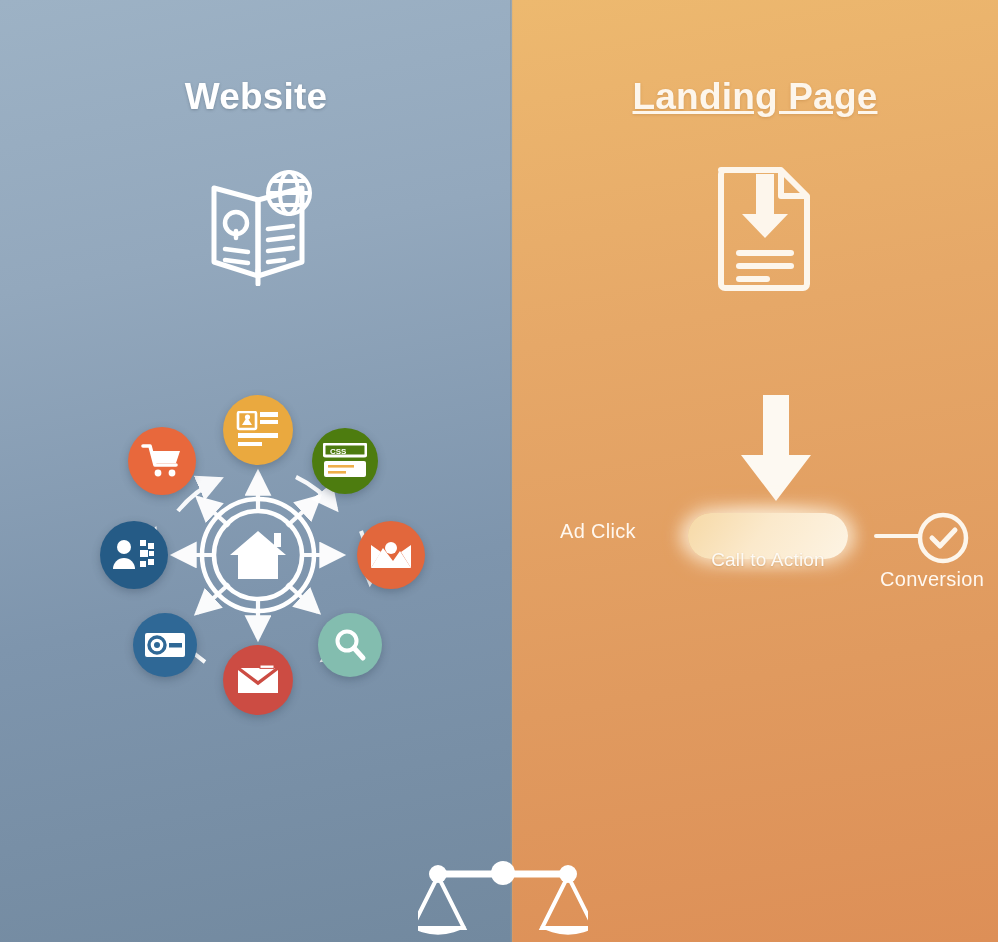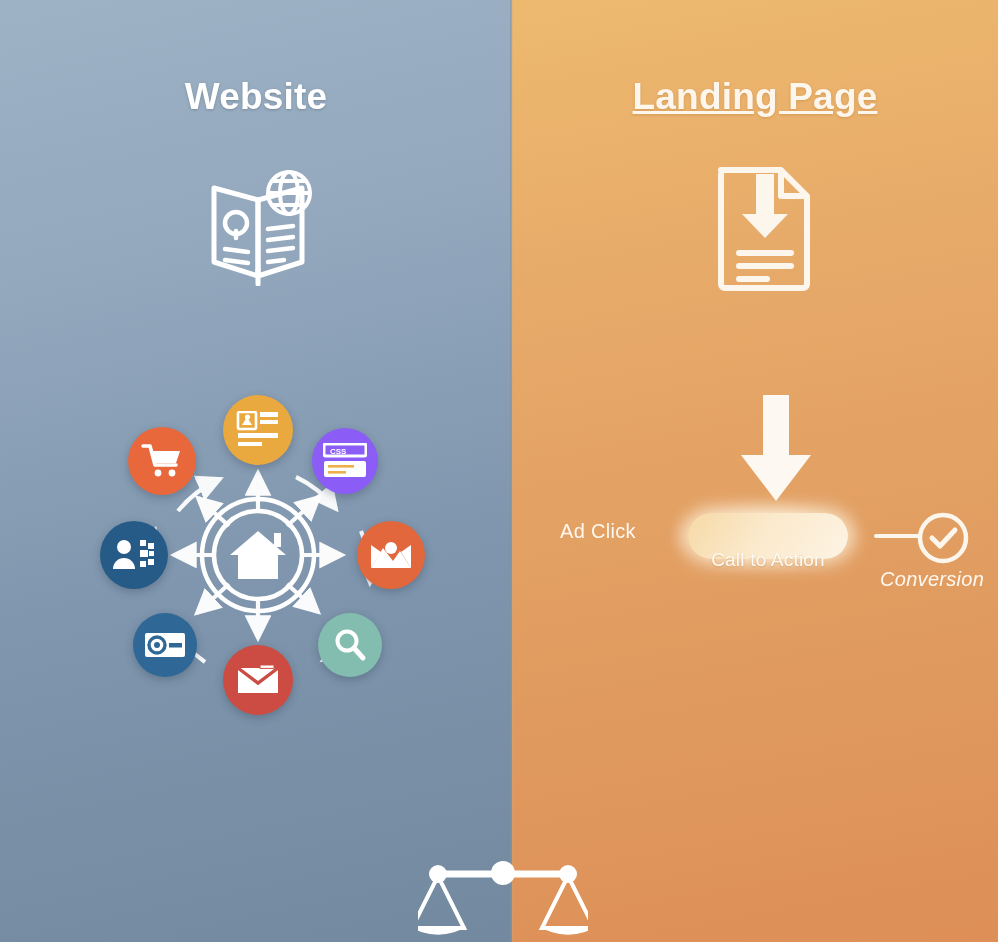--- a/index.html
+++ b/index.html
@@ -144,21 +144,20 @@
   }
   #conv-check { position: absolute; left: 404px; top: 7px; }
   .conversion-label {
     position: absolute;
     left: 368px;
     top: 64px;
     font-size: 20px;
     color: #fff8f0;
     letter-spacing: .3px;
     white-space: nowrap;
-    font-style: italic;
   }
 
   
   #scale { position: absolute; left: 418px; top: 858px; }
 </style>
 </head>
 <body>
 
 <div id="canvas">
 
@@ -247,21 +246,21 @@
         <path d="M6 14 L11 6 L16 14 Z" fill="#fff"></path>
         <circle cx="11.5" cy="6" r="2.6" fill="#fff"></circle>
         <rect x="24" y="1" width="18" height="5" fill="#fff"></rect>
         <rect x="24" y="9" width="18" height="4" fill="#fff"></rect>
         <rect x="2" y="22" width="40" height="5" fill="#fff"></rect>
         <rect x="2" y="31" width="24" height="4" fill="#fff"></rect>
       </svg>
     </div>
 
     
-    <div class="node" style="left:242px; top:43px; width:66px; height:66px; background:#8b5cf6;">
+    <div class="node" style="left:242px; top:43px; width:66px; height:66px; background:#4d7c0f;">
       <svg width="44" height="36" viewBox="0 0 44 36">
         <rect x="1" y="1" width="42" height="12" rx="2" fill="none" stroke="#fff" stroke-width="3"></rect>
         <text x="7" y="10.5" font-family="'Liberation Sans', sans-serif" font-size="8" font-weight="bold" fill="#fff">CSS</text>
         <rect x="1" y="18" width="42" height="16" rx="2" fill="#fff"></rect>
         <rect x="5" y="22" width="26" height="2.6" fill="#eeae4a"></rect>
         <rect x="5" y="28" width="18" height="2.6" fill="#eeae4a"></rect>
       </svg>
     </div>
 
     

